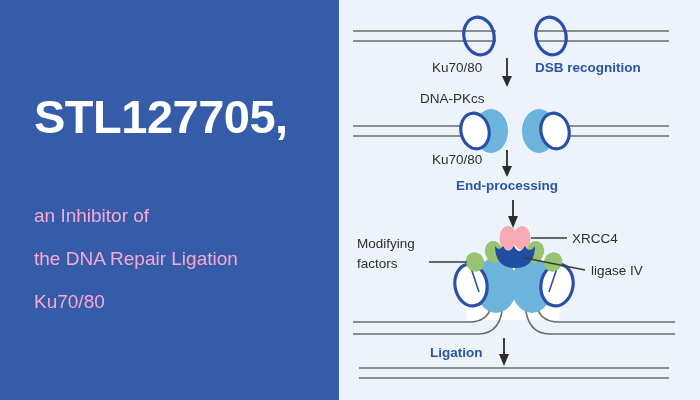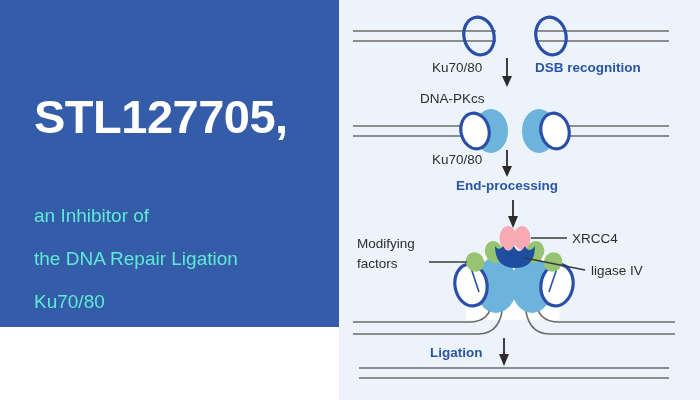--- a/index.html
+++ b/index.html
@@ -13,39 +13,39 @@
     width: 700px;
     height: 400px;
     overflow: hidden;
     font-family: "Liberation Sans", sans-serif;
   }
   
   #left-panel {
     position: absolute;
     left: 0; top: 0;
     width: 339px;
-    height: 327px;
+    height: 400px;
     background: #355ca8;
   }
   #headline {
     position: absolute;
     left: 34px;
     top: 93px;
     font-size: 47px;
     font-weight: bold;
     color: #ffffff;
     letter-spacing: -0.5px;
     line-height: 1;
     white-space: nowrap;
   }
   .subline {
     position: absolute;
     left: 34px;
     font-size: 19px;
-    color: #5eead4;
+    color: #f9a8d4;
     font-weight: normal;
     white-space: nowrap;
   }
   #sub1 { top: 205px; }
   #sub2 { top: 248px; }
   #sub3 { top: 291px; }
 
   
   #right-panel {
     position: absolute;

